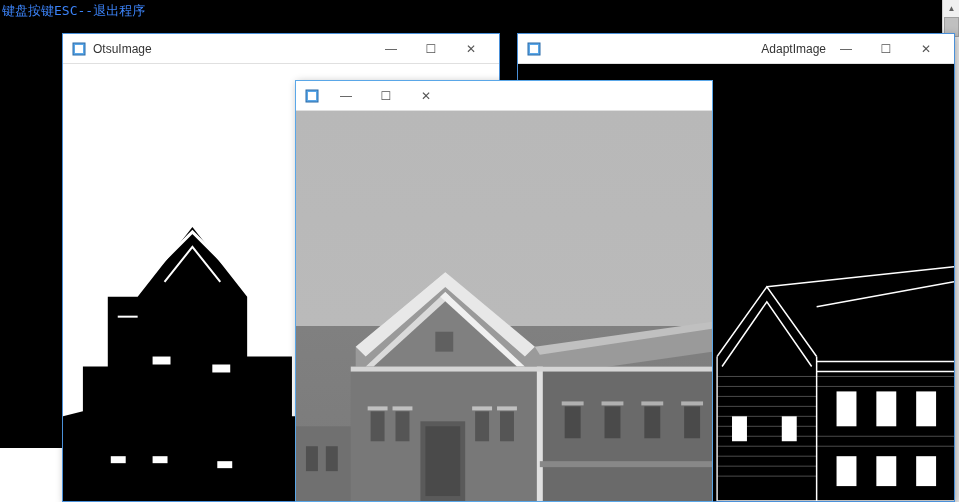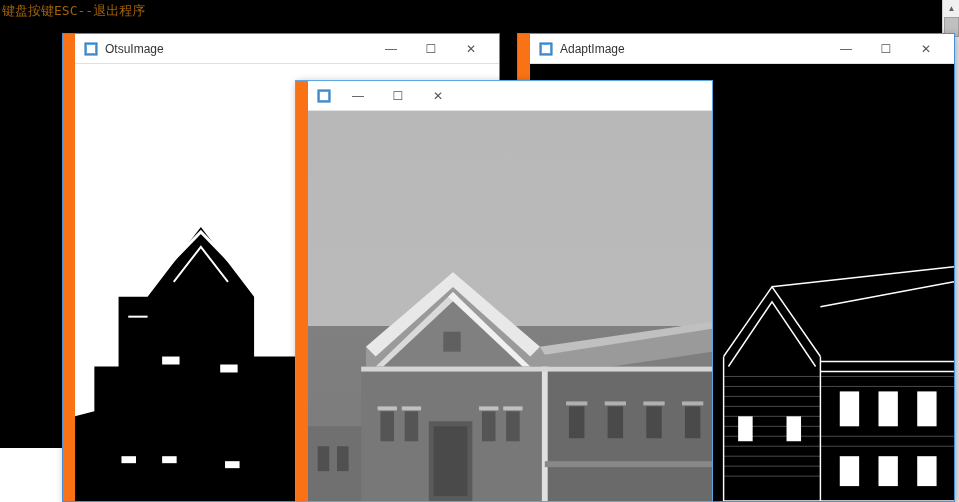--- a/index.html
+++ b/index.html
@@ -8,21 +8,21 @@
       height: 502px;
       background: #000;
       position: relative;
       overflow: hidden;
       font-family: "Microsoft YaHei", sans-serif;
     }
     .console-text {
       position: absolute;
       top: 2px;
       left: 2px;
-      color: #a16207;
+      color: #3b82f6;
       font-size: 13px;
       font-family: "SimSun", monospace;
     }
     .scrollbar {
       position: absolute;
       right: 0;
       top: 0;
       width: 17px;
       height: 100%;
       background: #f0f0f0;
@@ -45,24 +45,23 @@
       height: 17px;
       background: #f0f0f0;
       display: flex;
       align-items: center;
       justify-content: center;
       font-size: 8px;
       color: #606060;
     }
     .window {
       position: absolute;
-      background: #f97316;
+      background: #b91c1c;
       border: 1px solid #4a90d9;
       box-shadow: 2px 2px 8px rgba(0,0,0,0.3);
-      padding-left: 12px;
     }
     .titlebar {
       height: 30px;
       background: #ffffff;
       display: flex;
       align-items: center;
       padding: 0 8px;
       border-bottom: 1px solid #e0e0e0;
     }
     .titlebar-icon {
@@ -104,20 +103,21 @@
       width: 438px;
       height: 469px;
       z-index: 1;
     }
     #win-adapt {
       left: 517px;
       top: 33px;
       width: 438px;
       height: 469px;
       z-index: 1;
+      text-align: right;
     }
     #win-original {
       left: 295px;
       top: 80px;
       width: 418px;
       height: 422px;
       z-index: 3;
       border: 1px solid #5aa7e8;
     }
     

